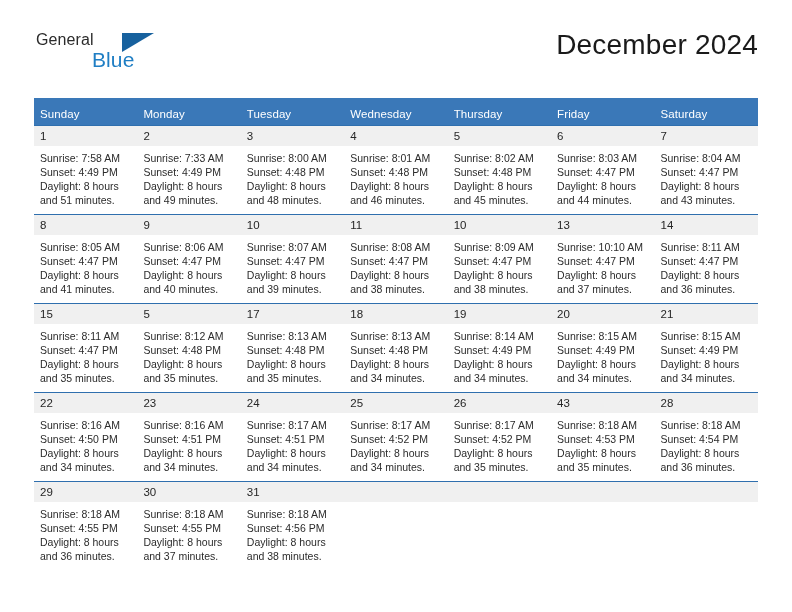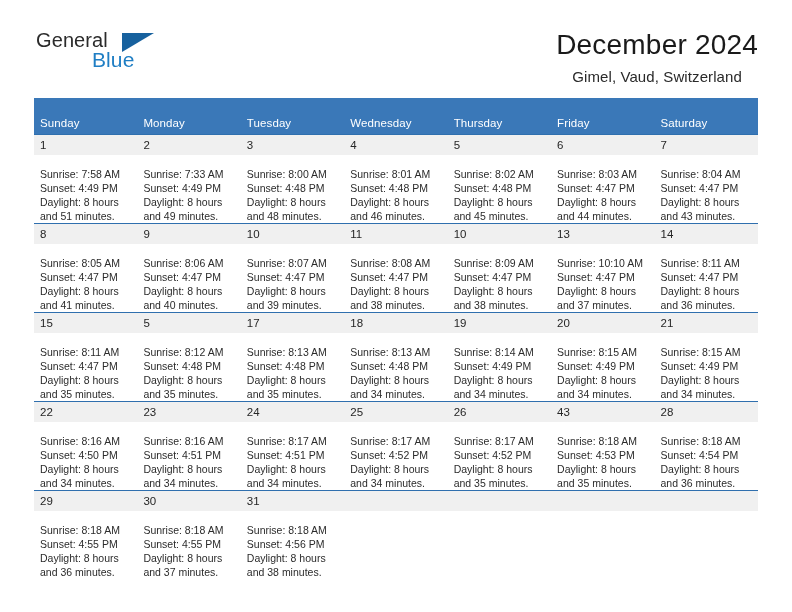--- a/index.html
+++ b/index.html
@@ -34,21 +34,21 @@
   .logo {
     position: relative;
     width: 140px;
     height: 52px;
     flex: 0 0 auto;
   }
   .logo-general {
     position: absolute;
     left: 2px;
     top: 1px;
-    font-size: 20px;
+    font-size: 16px;
     color: #2b2b2b;
     letter-spacing: .1px;
     line-height: 22px;
   }
   .logo-blue {
     position: absolute;
     left: 58px;
     top: 21px;
     font-size: 21px;
     color: #1f7ec4;
@@ -59,21 +59,21 @@
     position: absolute;
     left: 88px;
     top: 5px;
     width: 0;
     height: 0;
     border-left: 32px solid #17619e;
     border-bottom: 19px solid transparent;
   }
 
   .title-block {
-    text-align: center;
+    text-align: left;
     flex: 0 0 auto;
     padding-top: 0px;
   }
   .cal-title {
     font-size: 28px;
     font-weight: normal;
     color: #1a1a1a;
     line-height: 34px;
     letter-spacing: .2px;
   }
@@ -90,21 +90,21 @@
     width: 724px;
     border-collapse: collapse;
     table-layout: fixed;
   }
   .calendar th {
     background: #3a78b8;
     color: #ffffff;
     font-size: 11.5px;
     font-weight: normal;
     text-align: left;
-    padding: 19px 0 5px 6px;
+    padding: 10px 0 5px 6px;
     height: 20px;
     box-sizing: border-box;
     letter-spacing: .1px;
   }
   .week-row > td {
     vertical-align: top;
     padding: 0;
     border-top: 1.5px solid #2f6fae;
     height: 89px;
     box-sizing: border-box;
@@ -122,21 +122,21 @@
     color: #262626;
     padding: 4px 0 4px 6px;
     height: 20px;
     box-sizing: border-box;
     line-height: 12px;
   }
   .daynum.empty {
     color: transparent;
   }
   .info {
-    padding: 12px 6px 0 6px;
+    padding: 5px 6px 0 6px;
     font-size: 10.5px;
     line-height: 14px;
     color: #2b2b2b;
   }
   .info div {
     white-space: nowrap;
   }
 </style>
 </head>
 <body>
@@ -146,21 +146,20 @@
   <div class="header">
 
     <div class="logo">
       <span class="logo-general">General</span>
       <span class="logo-tri"></span>
       <span class="logo-blue">Blue</span>
     </div>
 
     <div class="title-block">
       <div class="cal-title">December 2024</div>
-      <div class="cal-subtitle">Gimel, Vaud, Switzerland</div>
     </div>
 
   </div>
 
   <table class="calendar">
     <thead>
       <tr>
         <th>Sunday</th>
         <th>Monday</th>
         <th>Tuesday</th>

